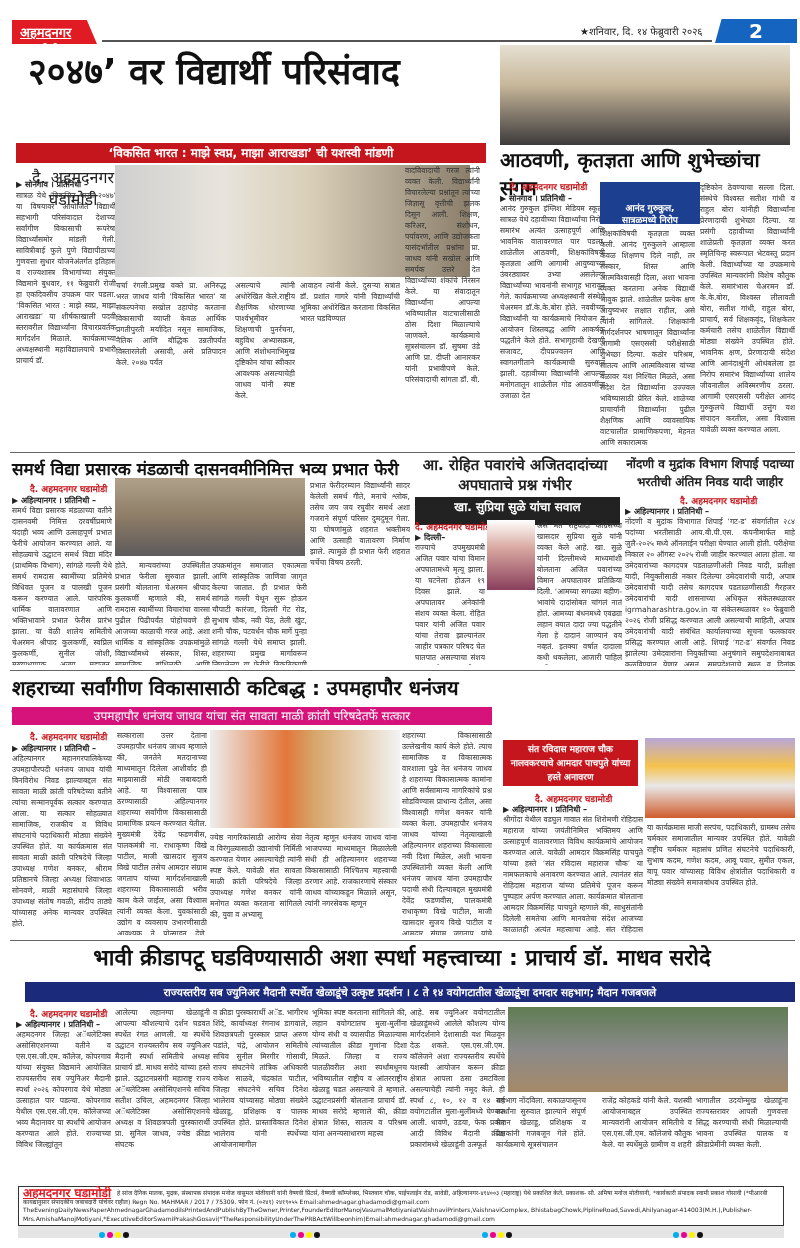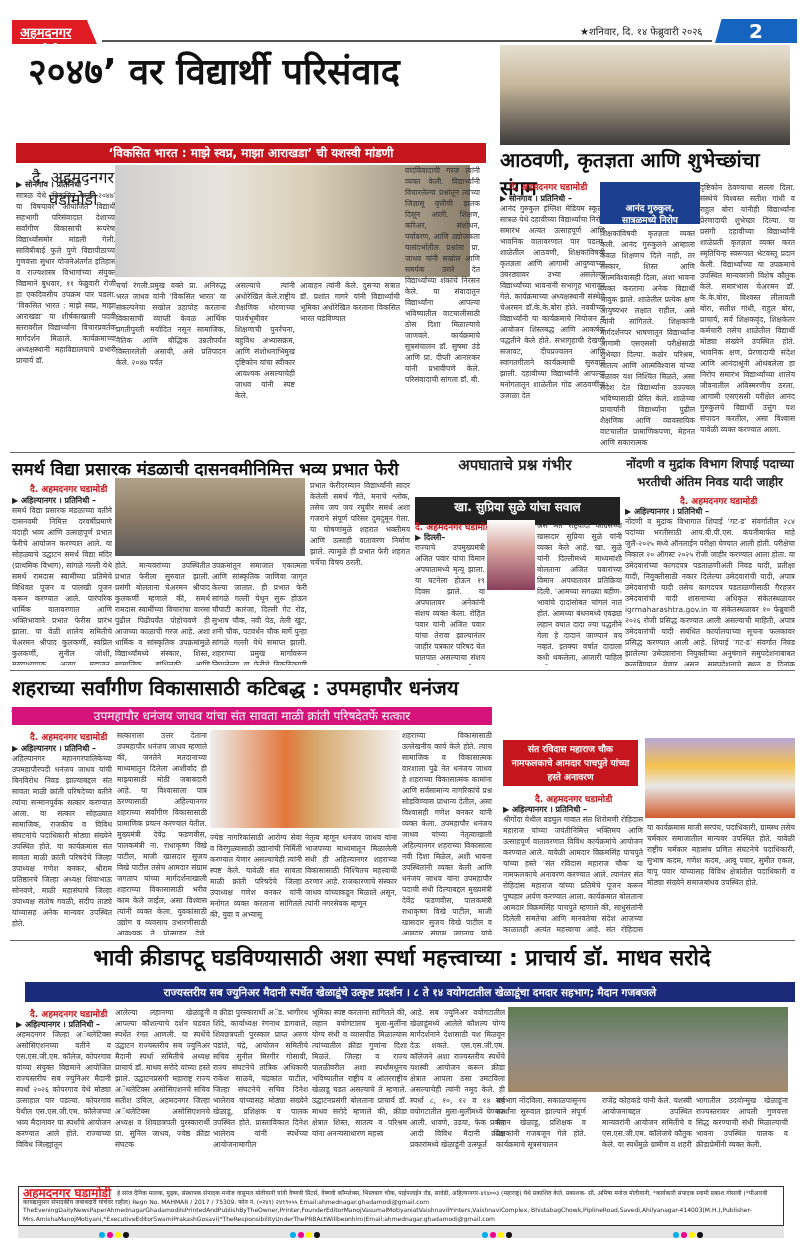--- a/index.html
+++ b/index.html
@@ -61,20 +61,21 @@
 <div class="abs h2" style="left:12px;top:455px;width:405px;font-size:17px;">समर्थ विद्या प्रसारक मंडळाची दासनवमीनिमित्त भव्य प्रभात फेरी</div>
 <div class="abs byline" style="left:30px;top:482px;">दै. अहमदनगर घडामोडी</div>
 <div class="abs dateline" style="left:12px;top:494px;">▶ अहिल्यानगर । प्रतिनिधी –</div>
 <div class="abs body" style="left:12px;top:505px;width:100px;height:160px;">समर्थ विद्या प्रसारक मंडळाच्या वतीने दासनवमी निमित्त दरवर्षीप्रमाणे यंदाही भव्य आणि उत्साहपूर्ण प्रभात फेरीचे आयोजन करण्यात आले. या सोहळ्याचे उद्घाटन समर्थ विद्या मंदिर (प्राथमिक विभाग), सांगळे गल्ली येथे समर्थ रामदास स्वामींच्या प्रतिमेचे विधिवत पूजन व पालखी पूजन करून करण्यात आले. पारंपरिक धार्मिक वातावरणात आणि भक्तिभावाने प्रभात फेरीस प्रारंभ झाला. या वेळी शालेय समितीचे चेअरमन श्रीपाद कुलकर्णी, स्वप्निल कुलकर्णी, सुनील जोशी, मुख्याध्यापक अजय महाजन, पदाधिकारी, शिक्षक, पालक व विद्यार्थी मोठ्या संख्येने उपस्थित</div>
 <div class="abs photo" style="left:115px;top:478px;width:190px;height:78px;background:linear-gradient(180deg,#b0a28a 0%,#8d7c66 50%,#5d5a5c 100%);"></div>
 <div class="abs body" style="left:115px;top:560px;width:95px;height:105px;">होते. मान्यवरांच्या उपस्थितीत प्रभात फेरीला सुरुवात झाली. प्रसंगी बोलताना चेअरमन श्रीपाद कुलकर्णी म्हणाले की, समर्थ रामदास स्वामींच्या विचारांचा वारसा पुढील पिढीपर्यंत पोहोचवणे ही आजच्या काळाची गरज आहे. अशा धार्मिक व सांस्कृतिक उपक्रमांमुळे विद्यार्थ्यांमध्ये संस्कार, शिस्त, सामाजिक बांधिलकी आणि राष्ट्रभक्तीची भावना अधिक दृढ होते. प्रभात फेरीलाच्या</div>
 <div class="abs body" style="left:212px;top:560px;width:95px;height:105px;">उपक्रमांतून समाजात एकात्मता आणि सांस्कृतिक जाणिवा जागृत केल्या जातात. ही प्रभात फेरी सांगळे गल्ली येथून सुरू होऊन चौपाटी कारंजा, दिल्ली गेट रोड, सुभाष चौक, नवी पेठ, तेली खुंट, शनी चौक, पटवर्धन चौक मार्गे पुन्हा सांगळे गल्ली येथे समाप्त झाली. शहराच्या प्रमुख मार्गावरून निघालेल्या या फेरीचे ठिकठिकाणी नागरिकांनी पुष्पवृष्टी व हार अर्पण करून स्वागत केले.</div>
 <div class="abs body" style="left:310px;top:480px;width:100px;height:185px;">प्रभात फेरीदरम्यान विद्यार्थ्यांनी सादर केलेली समर्थ गीते, मनाचे श्लोक, तसेच जय जय रघुवीर समर्थ अशा गजराने संपूर्ण परिसर दुमदुमून गेला. या घोषणांमुळे शहरात भक्तीमय आणि उत्साही वातावरण निर्माण झाले. त्यामुळे ही प्रभात फेरी शहरात चर्चेचा विषय ठरली.</div>
 
 <div class="abs" style="left:415px;top:455px;width:200px;text-align:center;font-size:15px;font-weight:bold;line-height:20px;">
+  <div>आ. रोहित पवारांचे अजितदादांच्या</div>
   <div>अपघाताचे प्रश्न गंभीर</div>
 </div>
 <div class="abs blackbar" style="left:415px;top:497px;width:205px;height:28px;font-size:12px;line-height:20px;">खा. सुप्रिया सुळे यांचा सवाल</div>
 <div class="abs byline" style="left:415px;top:520px;">दै. अहमदनगर घडामोडी</div>
 <div class="abs dateline" style="left:415px;top:531px;">▶ दिल्ली–</div>
 <div class="abs body" style="left:415px;top:542px;width:70px;height:123px;">राज्याचे उपमुख्यमंत्री अजित पवार यांचा विमान अपघातामध्ये मृत्यू झाला. या घटनेला होऊन १९ दिवस झाले. या अपघातावर अनेकांनी संशय व्यक्त केला. रोहित पवार यांनी अजित पवार यांचा तेरावा झाल्यानंतर जाहीर पत्रकार परिषद घेत घातपात असल्याचा संशय व्यक्त केला. त्यांनी या पत्रकार परिषदेत अपघाताबाबत संशय व्यक्त करत अनेक प्रश्न उपस्थित केले.हे प्रश्न अत्यंत गंभीर असून विचार करायला लावणारे आहेत,</div>
 <div class="abs photo" style="left:487px;top:520px;width:48px;height:70px;background:linear-gradient(180deg,#fff 0%,#d8a8a0 40%,#8a3f5c 100%);"></div>
 <div class="abs body" style="left:537px;top:520px;width:85px;height:145px;">असे मत राष्ट्रवादी काँग्रेसच्या खासदार सुप्रिया सुळे यांनी व्यक्त केले आहे. खा. सुळे यांनी दिल्लीमध्ये माध्यमांशी बोलताना अजित पवारांच्या विमान अपघातावर प्रतिक्रिया दिली. ‘आमच्या सगळ्या बहीण-भावांचे दादांसोबत चांगलं नातं होतं. आमच्या बंधनमध्ये एवढ्या लहान वयात दादा ज्या पद्धतीने गेला हे दादानं जाण्यानं वय नव्हतं. इतक्या वर्षात दादाला कधी थकलेला, आजारी पाहिलं नाही. आज दादा आपल्यात नाही हे खरं वाटत नाही.’, असं म्हणत सुप्रिया सुळे भावुक झाल्या.</div>
 
 <div class="abs" style="left:625px;top:455px;width:170px;text-align:center;font-size:12px;font-weight:bold;line-height:18px;">
@@ -93,21 +94,21 @@
 <div class="abs dateline" style="left:12px;top:742px;">▶ अहिल्यानगर । प्रतिनिधी –</div>
 <div class="abs body" style="left:12px;top:753px;width:100px;height:182px;">अहिल्यानगर महानगरपालिकेच्या उपमहापौरपदी धनंजय जाधव यांची बिनविरोध निवड झाल्याबद्दल संत सावता माळी क्रांती परिषदेच्या वतीने त्यांचा सन्मानपूर्वक सत्कार करण्यात आला. या सत्कार सोहळ्यात सामाजिक, राजकीय व विविध संघटनांचे पदाधिकारी मोठ्या संख्येने उपस्थित होते. या कार्यक्रमास संत सावता माळी क्रांती परिषदेचे जिल्हा उपाध्यक्ष गणेश बनकर, श्रीराम प्रतिष्ठानचे जिल्हा अध्यक्ष शिवाभाऊ सोनवणे, माळी महासंघाचे जिल्हा उपाध्यक्ष संतोष गवळी, संदीप ताठ्ये यांच्यासह अनेक मान्यवर उपस्थित होते.</div>
 <div class="abs body" style="left:117px;top:730px;width:90px;height:205px;">सत्काराला उत्तर देताना उपमहापौर धनंजय जाधव म्हणाले की, जनतेने मतदानाच्या माध्यमातून दिलेला आशीर्वाद ही माझ्यासाठी मोठी जबाबदारी आहे. या विश्वासाला पात्र ठरण्यासाठी अहिल्यानगर शहराच्या सर्वांगीण विकासासाठी प्रामाणिक प्रयत्न करण्यात येतील. मुख्यमंत्री देवेंद्र फडणवीस, पालकमंत्री ना. राधाकृष्ण विखे पाटील, माजी खासदार सुजय विखे पाटील तसेच आमदार संग्राम जगताप यांच्या मार्गदर्शनाखाली शहराच्या विकासासाठी भरीव काम केले जाईल, असा विश्वास त्यांनी व्यक्त केला. युवकांसाठी उद्योग व व्यवसाय उभारणीसाठी आवश्यक ते प्रोत्साहन देणे, विद्यार्थ्यांसाठी दर्जेदार शैक्षणिक सुविधा उपलब्ध करून देणे, तसेच</div>
 <div class="abs photo" style="left:210px;top:730px;width:190px;height:98px;background:linear-gradient(90deg,#eeeeee 0%,#e2773b 40%,#d6a66a 55%,#f3f3f3 100%);"></div>
 <div class="abs body" style="left:210px;top:832px;width:92px;height:103px;">ज्येष्ठ नागरिकांसाठी आरोग्य सेवा व विरंगुळ्यासाठी उद्यानांची निर्मिती करण्यात येणार असल्याचेही त्यांनी स्पष्ट केले. यावेळी संत सावता माळी क्रांती परिषदेचे जिल्हा उपाध्यक्ष गणेश बनकर यांनी मनोगत व्यक्त करताना सांगितले की, युवा व अभ्यासू</div>
 <div class="abs body" style="left:305px;top:832px;width:92px;height:103px;">नेतृत्व म्हणून धनंजय जाधव यांना भाजपच्या माध्यमातून मिळालेली संधी ही अहिल्यानगर शहराच्या विकासासाठी निश्चितच महत्त्वाची ठरणार आहे. राजकारणाचे संस्कार जाधव यांच्याकडून मिळाले असून, त्यांनी नगरसेवक म्हणून</div>
 <div class="abs body" style="left:402px;top:730px;width:90px;height:205px;">शहराच्या विकासासाठी उल्लेखनीय कार्य केले होते. त्याच सामाजिक व विकासात्मक वारशाला पुढे नेत धनंजय जाधव हे शहराच्या विकासात्मक कामांना आणि सर्वसामान्य नागरिकांचे प्रश्न सोडविण्यास प्राधान्य देतील, असा विश्वासही गणेश बनकर यांनी व्यक्त केला. उपमहापौर धनंजय जाधव यांच्या नेतृत्वाखाली अहिल्यानगर शहराच्या विकासाला नवी दिशा मिळेल, अशी भावना उपस्थितांनी व्यक्त केली आणि धनंजय जाधव यांना उपमहापौर पदाची संधी दिल्याबद्दल मुख्यमंत्री देवेंद्र फडणवीस, पालकमंत्री राधाकृष्ण विखे पाटील, माजी खासदार सुजय विखे पाटील व आमदार संग्राम जगताप यांचे सामाजिक संघटनांच्या वतीने आभार मानण्यात आले.</div>
 
 <div class="abs" style="left:498px;top:674px;width:300px;text-align:center;font-weight:bold;">
 </div>
-<div class="abs redbar" style="left:503px;top:740px;width:135px;height:46px;font-size:9px;line-height:14px;padding:2px 4px;">संत रविदास महाराज चौक नामफलकाचे आमदार पाचपुते यांच्या हस्ते अनावरण</div>
+<div class="abs redbar" style="left:503px;top:740px;width:135px;height:46px;font-size:9px;line-height:14px;padding:2px 4px;">संत रविदास महाराज चौक नालवकरचाचे आमदार पाचपुते यांच्या हस्ते अनावरण</div>
 <div class="abs photo" style="left:645px;top:738px;width:150px;height:80px;background:linear-gradient(180deg,#b7a7d8 0%,#f6c24d 35%,#e8e8e8 60%,#d05c2c 100%);"></div>
 <div class="abs byline" style="left:535px;top:792px;">दै. अहमदनगर घडामोडी</div>
 <div class="abs dateline" style="left:503px;top:803px;">▶ अहिल्यानगर । प्रतिनिधी –</div>
 <div class="abs body" style="left:503px;top:814px;width:140px;height:121px;">श्रीगोंदा येथील वडघुल गावात संत शिरोमणी रोहिदास महाराज यांच्या जयंतीनिमित्त भक्तिमय आणि उत्साहपूर्ण वातावरणात विविध कार्यक्रमांचे आयोजन करण्यात आले. यावेळी आमदार विक्रमसिंह पाचपुते यांच्या हस्ते ‘संत रविदास महाराज चौक’ या नामफलकाचे अनावरण करण्यात आले. त्यानंतर संत रोहिदास महाराज यांच्या प्रतिमेचे पूजन करून पुष्पहार अर्पण करण्यात आला. कार्यक्रमात बोलताना आमदार विक्रमसिंह पाचपुते म्हणाले की, साधुसंतांनी दिलेली समतेचा आणि मानवतेचा संदेश आजच्या काळातही अत्यंत महत्त्वाचा आहे. संत रोहिदास महाराजांनी आपल्या कार्यातून समाजाला भक्ती आणि शक्तीचा मार्ग दाखवला. त्यांच्या विचारांनी समाजात एकता आणि प्रेरणा निर्माण होत</div>
 <div class="abs body" style="left:647px;top:822px;width:148px;height:113px;">या कार्यक्रमास माजी सरपंच, पदाधिकारी, ग्रामस्थ तसेच चर्मकार समाजातील मान्यवर उपस्थित होते. यावेळी राष्ट्रीय चर्मकार महासंघ प्रणित संघटनेचे पदाधिकारी, सुभाष कदम, गणेश कदम, आबू पवार, सुमीत एकल, बापू पवार यांच्यासह विविध क्षेत्रांतील पदाधिकारी व मोठ्या संख्येने समाजबांधव उपस्थित होते.</div>
 
 <div class="abs rule" style="left:10px;top:940px;width:785px;height:1px;"></div>
 
 <div class="abs h2" style="left:12px;top:944px;width:780px;font-size:22px;text-align:center;">भावी क्रीडापटू घडविण्यासाठी अशा स्पर्धा महत्त्वाच्या : प्राचार्य डॉ. माधव सरोदे</div>
 <div class="abs navybar" style="left:16px;top:982px;width:770px;height:20px;font-size:10.5px;margin-left:9px;">राज्यस्तरीय सब ज्युनिअर मैदानी स्पर्धेत खेळाडूंचे उत्कृष्ट प्रदर्शन । ८ ते १४ वयोगटातील खेळाडूंचा दमदार सहभाग; मैदान गजबजले</div>

